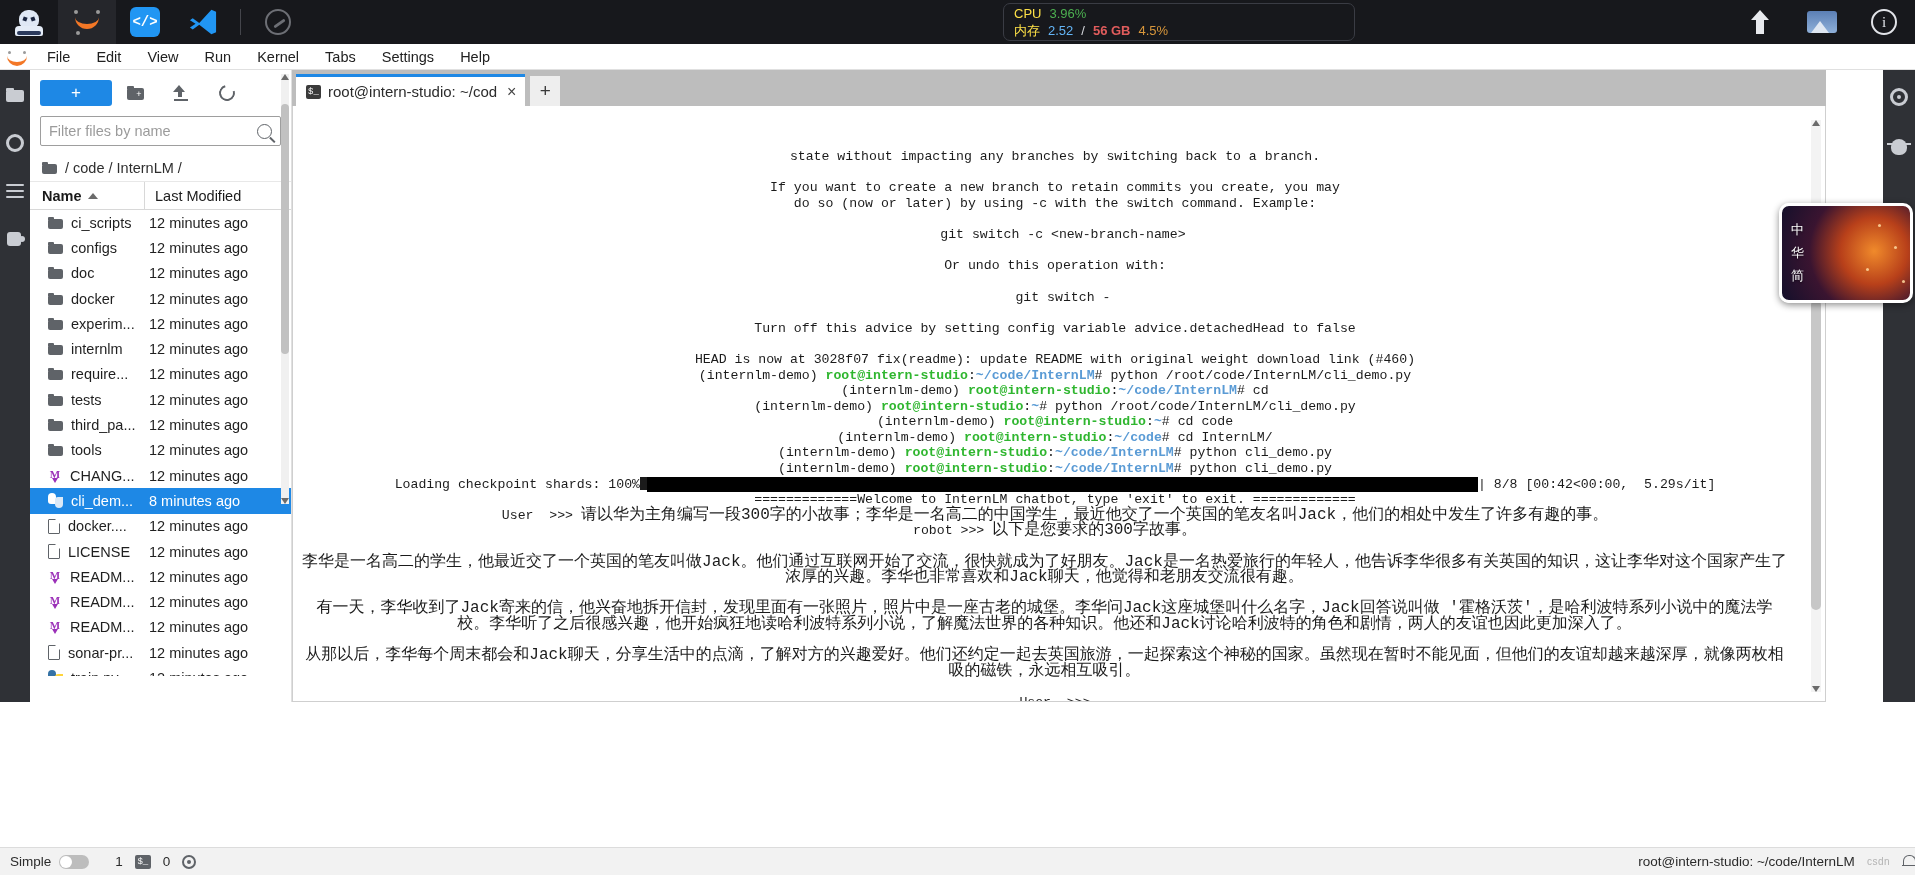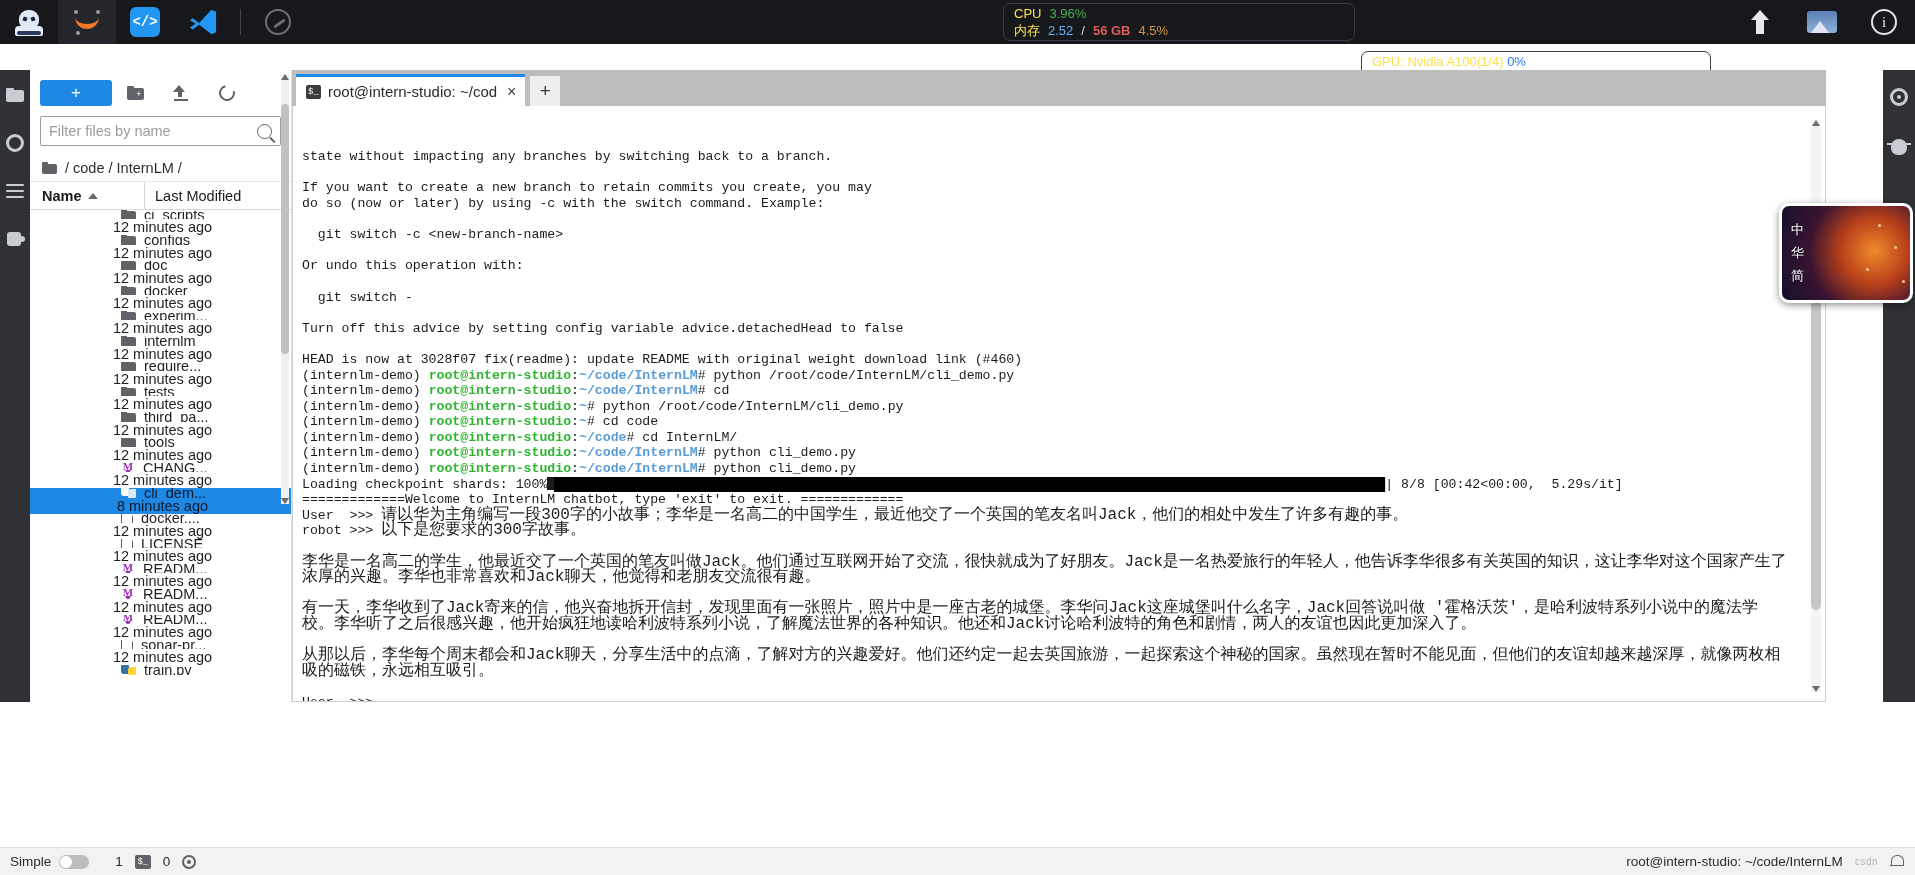--- a/index.html
+++ b/index.html
@@ -157,22 +157,22 @@
 
   .fb-header { height:28px; display:flex; align-items:center; border-bottom:1px solid #d8d8d8;
      font-size:14.5px; font-weight:bold; color:#1a1a1a; }
   .fb-header .c1 { width:115px; padding-left:12px; display:flex; align-items:center; gap:6px;
      border-right:1px solid #d8d8d8; height:100%; }
   .fb-header .c2 { flex:1; padding-left:10px; font-weight:normal; }
   .sort-caret { width:0;height:0;border-left:5px solid transparent;border-right:5px solid transparent;
      border-bottom:6px solid #6b6b6b;}
 
   .fb-list { height:calc(632px - 46px - 38px - 28px - 28px - 26px); overflow:hidden; position:relative;}
-  .fb-row { height:25.3px; display:flex; align-items:center; font-size:14.5px; color:#1f1f1f; cursor:pointer;flex-direction:column;}
-  .fb-row.selected { background:#1e88e5; color:#0f172a; }
+  .fb-row { height:25.3px; display:flex; align-items:center; font-size:14.5px; color:#1f1f1f; cursor:pointer;}
+  .fb-row.selected { background:#1e88e5; color:#ffffff; }
   .fb-row .nm { width:115px; display:flex; align-items:center; gap:8px; padding-left:18px; white-space:nowrap; overflow:hidden;}
   .fb-row .md { flex:1; text-align:left; padding-left:4px; white-space:nowrap; }
   .fb-row.selected .md { }
 
   .ico-folder{width:15px;height:12px;position:relative;flex:0 0 15px;}
   .ico-folder:before{content:"";position:absolute;left:0;top:0;width:6px;height:3px;background:#5f6368;border-radius:1px 1px 0 0;}
   .ico-folder:after{content:"";position:absolute;left:0;top:2px;width:15px;height:10px;background:#5f6368;border-radius:2px;}
   .ico-md{width:14px;height:14px;flex:0 0 14px;position:relative;color:#9b30b8;font-weight:bold;font-size:11px;
      font-family:"Liberation Serif",serif; line-height:10px; text-align:center;}
   .ico-md:after{content:"";position:absolute;left:4px;bottom:0;width:0;height:0;
@@ -209,21 +209,21 @@
   .tab-add {
     width:30px;height:30px; background:#eeeeee; display:flex;align-items:center;justify-content:center;
     font-size:19px; color:#3a3a3a; margin-left:5px; cursor:pointer;
   }
 
   .terminal {
     position:absolute; left:292px; top:106px; width:1534px; height:596px;
     background:#ffffff; border:1px solid #cfcfcf; border-top:none;
     font-family:"Liberation Mono","DejaVu Sans Mono",monospace;
     font-size:13.2px; line-height:15.6px; color:#1b1b1b;
-    padding:12px 17px 0 9px; overflow:hidden; white-space:pre;
+    padding:12px 17px 0 9px; overflow:hidden; white-space:pre;text-align:center;
   }
   .terminal .ln { white-space:pre; }
   .g { color:#2fb62f; font-weight:bold; }
   .b { color:#5a9bd5; font-weight:bold; }
   .cn { font-family:Liberation Mono, monospace; font-size:16px; }
   .progbar { background:#000; color:#000; }
   .cursor { display:inline-block; width:7px; height:13px; background:#1b1b1b; vertical-align:-2px;}
 
   .term-scroll { position:absolute; right:4px; top:14px; width:10px; height:572px; }
   .term-scroll .trk{position:absolute;inset:0;background:#f3f3f3;}
@@ -265,21 +265,21 @@
   .sb-left { display:flex; align-items:center; gap:8px; padding-left:10px; }
   .toggle {
     width:30px;height:14px;border-radius:8px;background:#bdbdbd;position:relative; cursor:pointer;
   }
   .toggle:after{content:"";position:absolute;left:1px;top:1px;width:12px;height:12px;border-radius:50%;background:#fff;}
   .sb-mid { display:flex; align-items:center; gap:12px; padding-left:26px; }
   .kernel-chip { width:16px;height:14px;background:#5f6368;border-radius:2px;color:#fff;
      font-size:9px;font-family:"Liberation Mono",monospace;display:flex;align-items:center;justify-content:center;}
   .sb-gear{width:14px;height:14px;border-radius:50%;border:2px solid #5f6368;position:relative;}
   .sb-gear:before{content:"";position:absolute;left:3px;top:3px;width:4px;height:4px;border-radius:50%;background:#5f6368;}
-  .sb-right { margin-left:auto; display:flex; align-items:center; gap:12px; padding-right:12px; }
+  .sb-right { margin-left:auto; display:flex; align-items:center; gap:12px; padding-right:0; }
   .bell{width:13px;height:15px;position:relative;}
   .bell:before{content:"";position:absolute;left:1px;top:1px;width:11px;height:10px;
      border:1.5px solid #5f6368;border-radius:6px 6px 0 0;border-bottom:none;}
   .bell:after{content:"";position:absolute;left:0;bottom:3px;width:13px;height:1.5px;background:#5f6368;}
   .wmark{ font-size:10px; color:#b3b3b3; letter-spacing:.5px; }
 </style>
 </head>
 <body>
 
 <div id="root">
@@ -350,20 +350,37 @@
       </div>
       <div class="tb-ricon">
         <div class="pic-ico"></div>
       </div>
       <div class="tb-ricon">
         <div class="info-ico">i</div>
       </div>
     </div>
   </div>
 
+  <div class="menubar">
+    <div class="menu-logo">
+      <div class="ml">
+          <div class="dd a"></div>
+          <div class="dd b"></div>
+          <div class="arc"></div>
+        </div>
+    </div>
+    <div class="menu-item">File</div>
+    <div class="menu-item">Edit</div>
+    <div class="menu-item">View</div>
+    <div class="menu-item">Run</div>
+    <div class="menu-item">Kernel</div>
+    <div class="menu-item">Tabs</div>
+    <div class="menu-item">Settings</div>
+    <div class="menu-item">Help</div>
+  </div>
 
   <div class="activity">
     <div class="act-ico">
         <div class="folder-glyph"></div>
       </div>
     <div class="act-ico">
         <div class="circ-glyph"></div>
       </div>
     <div class="act-ico">
         <div class="list-glyph">

